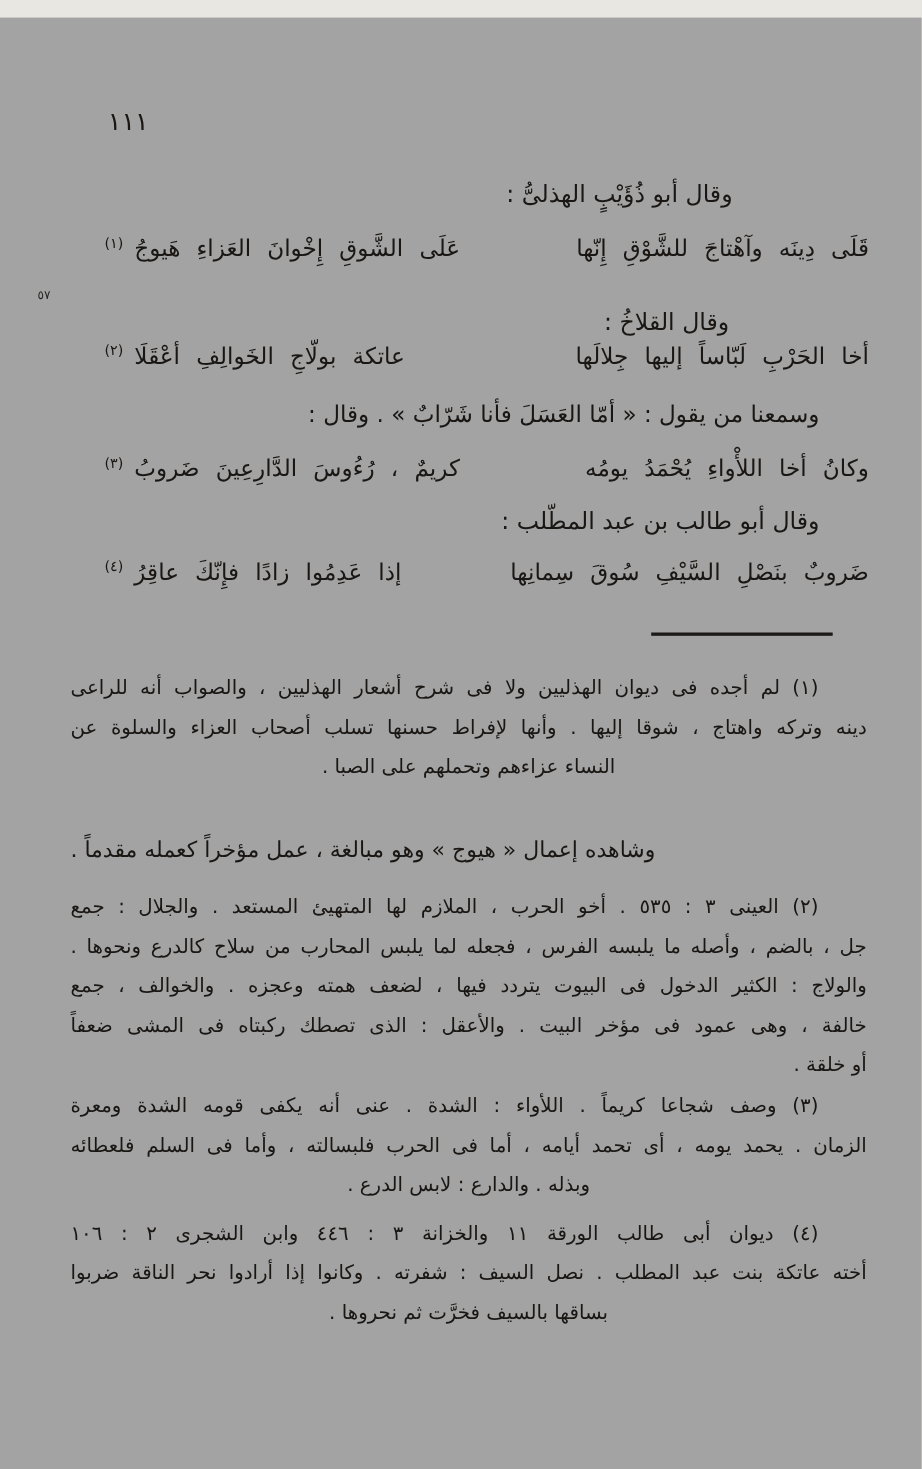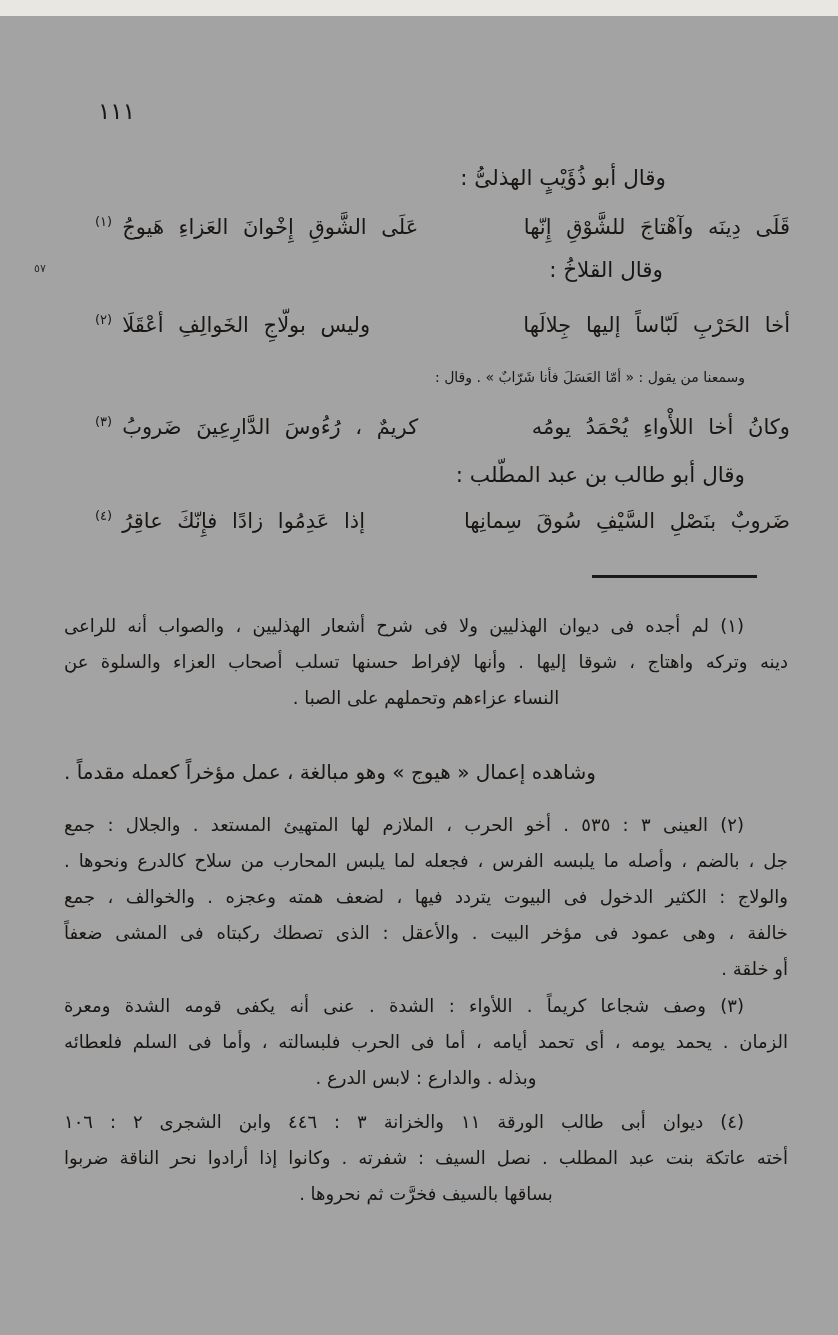--- a/index.html
+++ b/index.html
@@ -23,21 +23,21 @@
   
   .margin-number{
     left:34px;top:246px;
     font-size:11px;letter-spacing:3px;
     direction:ltr;color:#2a2824;
   }
   .heading{
     font-size:21.5px;text-align:right;line-height:34px;
   }
   .para{
-    font-size:14px;text-align:right;line-height:34px;
+    font-size:21px;text-align:right;line-height:34px;
   }
   .verse{
     left:95px;right:48px;
     display:flex;flex-direction:row;justify-content:space-between;
     align-items:baseline;
     font-size:21px;line-height:36px;
   }
   .hemi{word-spacing:0.38em;white-space:nowrap;}
   .fnmark{
     font-size:13px;vertical-align:super;margin-right:10px;
@@ -73,25 +73,25 @@
   <div class="abs page-number">١١١</div>
   <div class="abs margin-number">٥٧</div>
 
   <div class="abs heading" style="top:145px;right:172px;">وقال أبو ذُؤَيْبٍ الهذلىُّ :</div>
 
   <div class="abs verse" style="top:188px;">
     <span class="hemi">قَلَى دِينَه وآهْتاجَ للشَّوْقِ إِنّها</span>
     <span class="hemi"><span>عَلَى الشَّوقِ إِخْوانَ العَزاءِ هَيوجُ</span><sup class="fnmark">(١)</sup></span>
   </div>
 
-  <div class="abs heading" style="top:237px;right:175px;">وقال القلاخُ :</div>
+  <div class="abs heading" style="top:261px;right:175px;">وقال القلاخُ :</div>
 
   <div class="abs verse" style="top:286px;">
     <span class="hemi">أخا الحَرْبِ لَبّاساً إليها جِلالَها</span>
-    <span class="hemi"><span>وليس بولّاجِ الخَوالِفِ أعْقَلَا</span><sup class="fnmark">(٢)</sup></span>
+    <span class="hemi"><span>عاتكة بولّاجِ الخَوالِفِ أعْقَلَا</span><sup class="fnmark">(٢)</sup></span>
   </div>
 
   <div class="abs para" style="top:344px;right:93px;">وسمعنا من يقول : « أمّا العَسَلَ فأنا شَرّابٌ » . وقال :</div>
 
   <div class="abs verse" style="top:388px;">
     <span class="hemi">وكانُ أخا اللأْواءِ يُحْمَدُ يومُه</span>
     <span class="hemi"><span>كريمٌ ، رُءُوسَ الدَّارِعِينَ ضَروبُ</span><sup class="fnmark">(٣)</sup></span>
   </div>
 
   <div class="abs heading" style="top:442px;right:93px;">وقال أبو طالب بن عبد المطّلب :</div>

